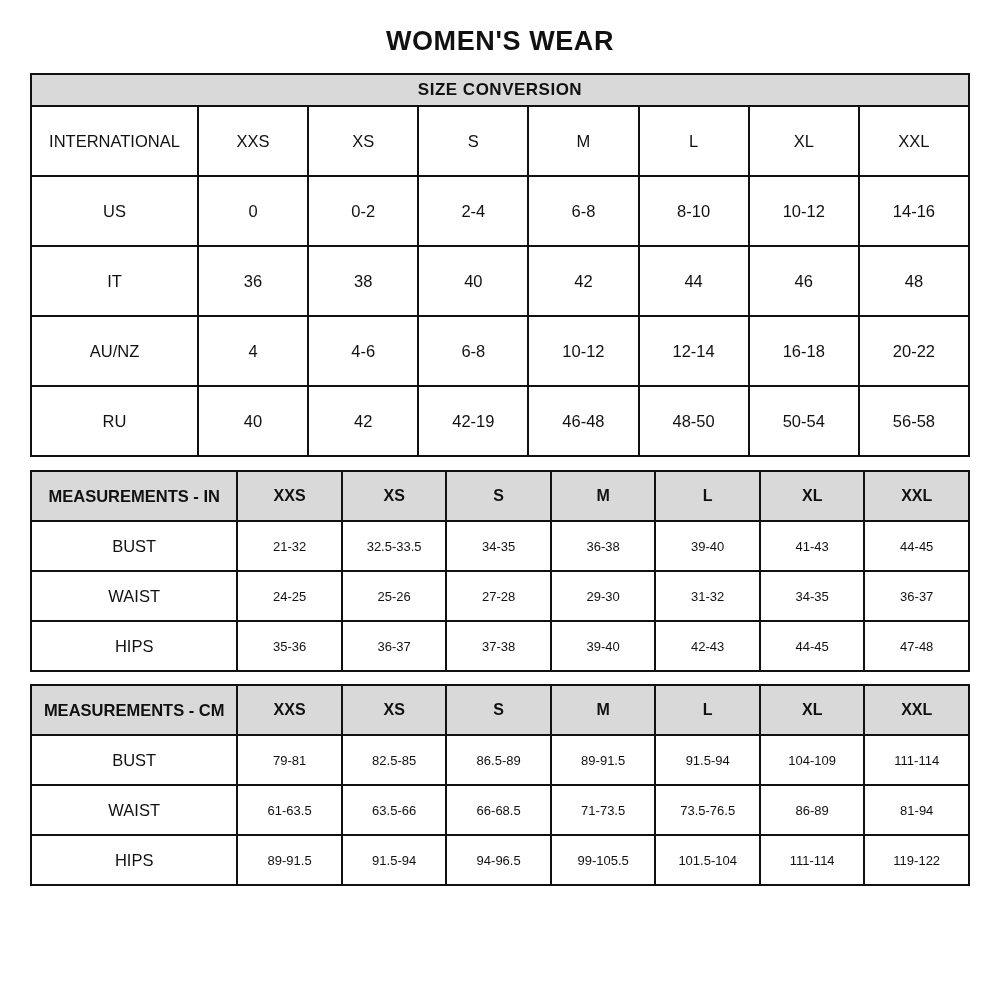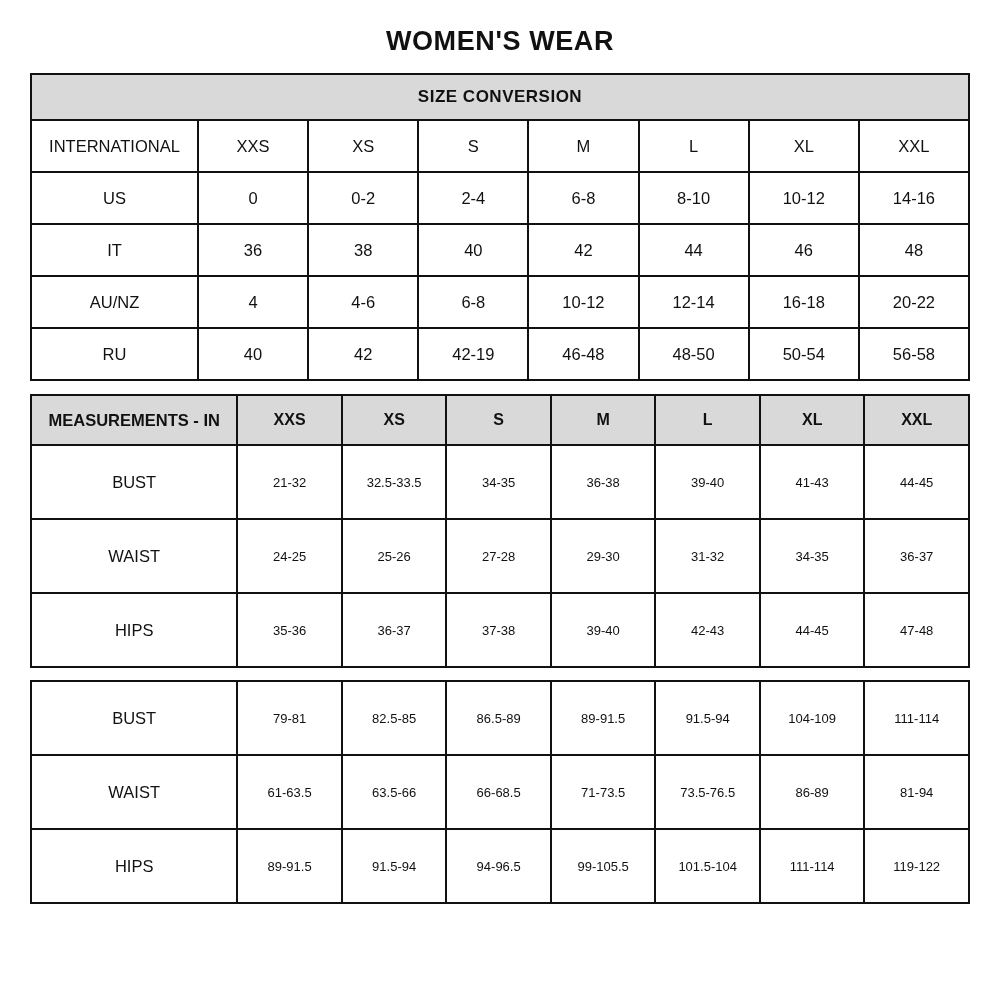--- a/index.html
+++ b/index.html
@@ -28,30 +28,30 @@
     border: 2px solid #111111;
     text-align: center;
     vertical-align: middle;
     padding: 2px 4px;
     overflow: hidden;
     white-space: nowrap;
   }
   .t1  { margin-bottom: 13px; }
   .t23 { margin-bottom: 12px; }
   .band { background: #d9d9d9; font-weight: 700; }
-  .title-row  { height: 46px; }
+  .title-row  { height: 32px; }
   .title-cell { font-size: 17px; letter-spacing: 0.5px; }
-  .t1 .data-row { height: 52px; }
+  .t1 .data-row { height: 70px; }
   .t1 .row-label, .val-lg { font-size: 16.5px; }
   .col-label-1 { width: 17.8%; }
   .col-label-2 { width: 22%; }
   .head-row   { height: 50px; }
   .head-label { font-size: 16.5px; }
   .size-head  { font-size: 16px; }
-  .t23 .data-row { height: 74px; }
+  .t23 .data-row { height: 50px; }
   .t23 .row-label { font-size: 16.5px; }
   .val-sm { font-size: 13px; }
 </style>
 </head>
 <body>
 
 <div class="page">
 
   <h1 class="page-title">WOMEN'S WEAR</h1>
 
@@ -183,20 +183,30 @@
       <col class="col-label-2">
         <col>
         <col>
         <col>
         <col>
         <col>
         <col>
         <col>
     </colgroup>
     <tbody id="measurements-cm-body">
+      <tr id="measurements-cm-head" class="head-row">
+        <td class="band head-label">MEASUREMENTS - CM</td>
+      <td class="band size-head">XXS</td>
+          <td class="band size-head">XS</td>
+          <td class="band size-head">S</td>
+          <td class="band size-head">M</td>
+          <td class="band size-head">L</td>
+          <td class="band size-head">XL</td>
+          <td class="band size-head">XXL</td>
+        </tr>
     <tr class="data-row">
           <td class="row-label">BUST</td>
           <td class="val-sm">79-81</td>
           <td class="val-sm">82.5-85</td>
           <td class="val-sm">86.5-89</td>
           <td class="val-sm">89-91.5</td>
           <td class="val-sm">91.5-94</td>
           <td class="val-sm">104-109</td>
           <td class="val-sm">111-114</td>
         </tr>

